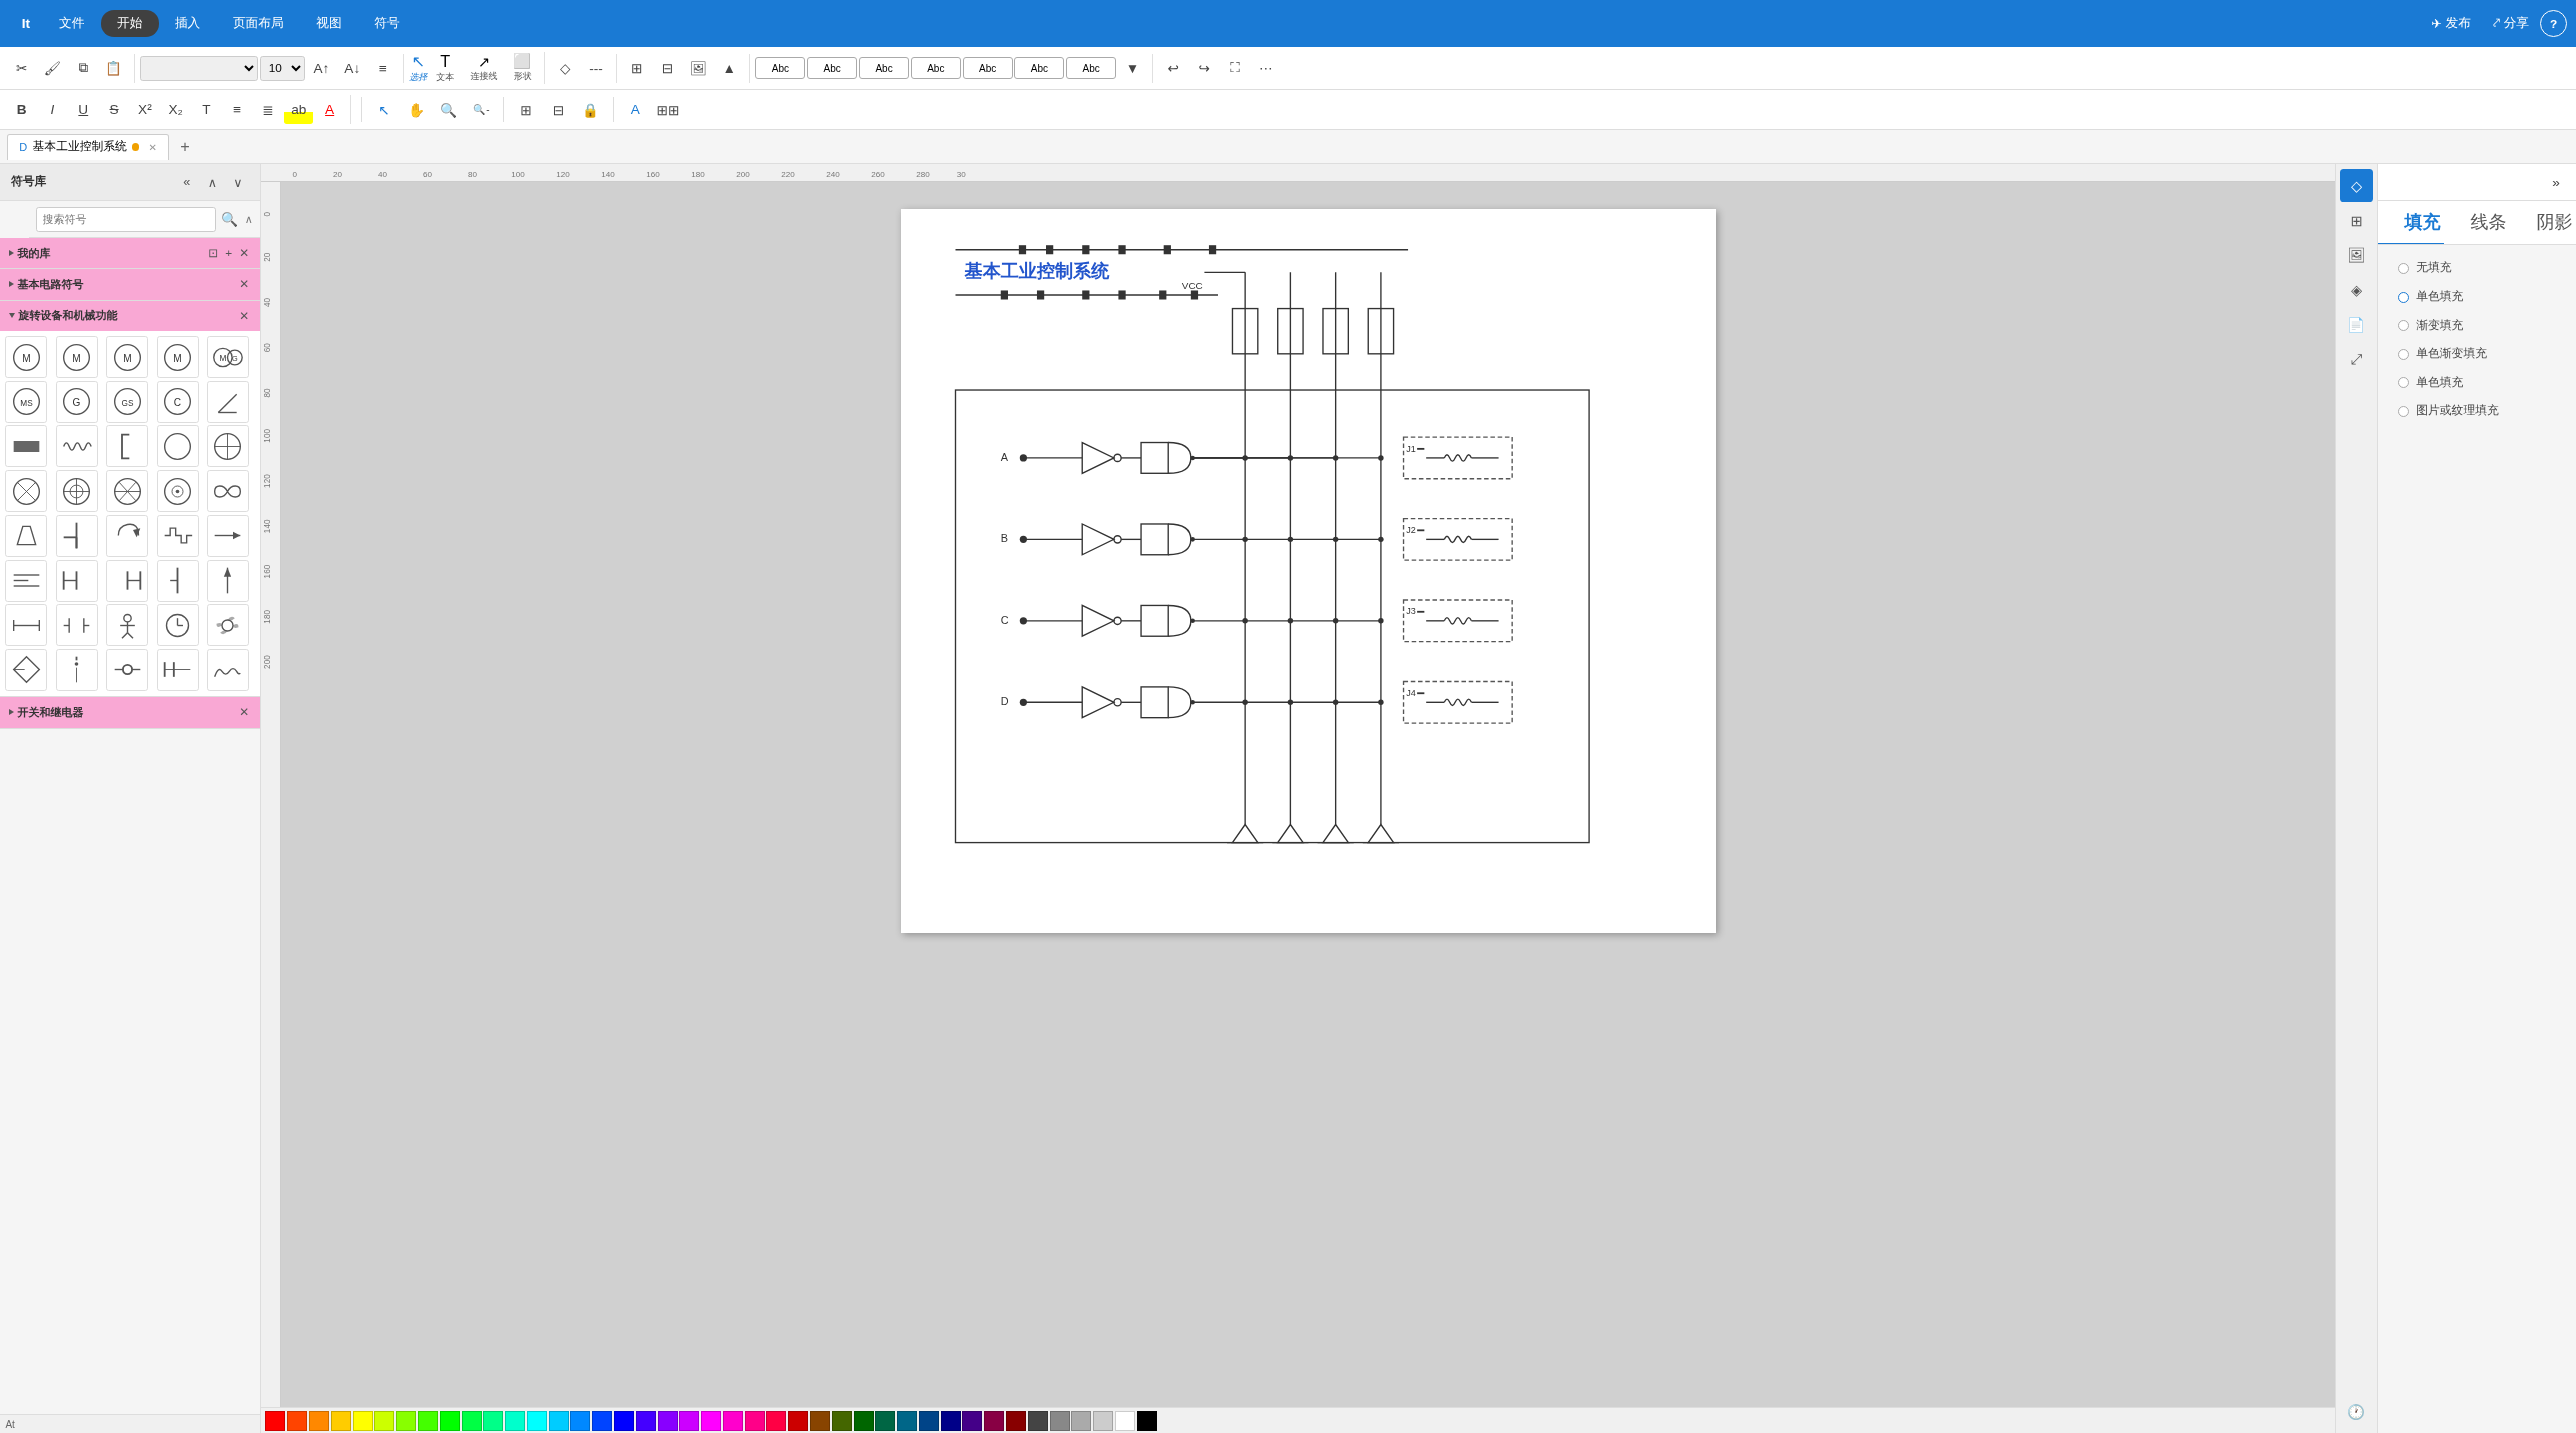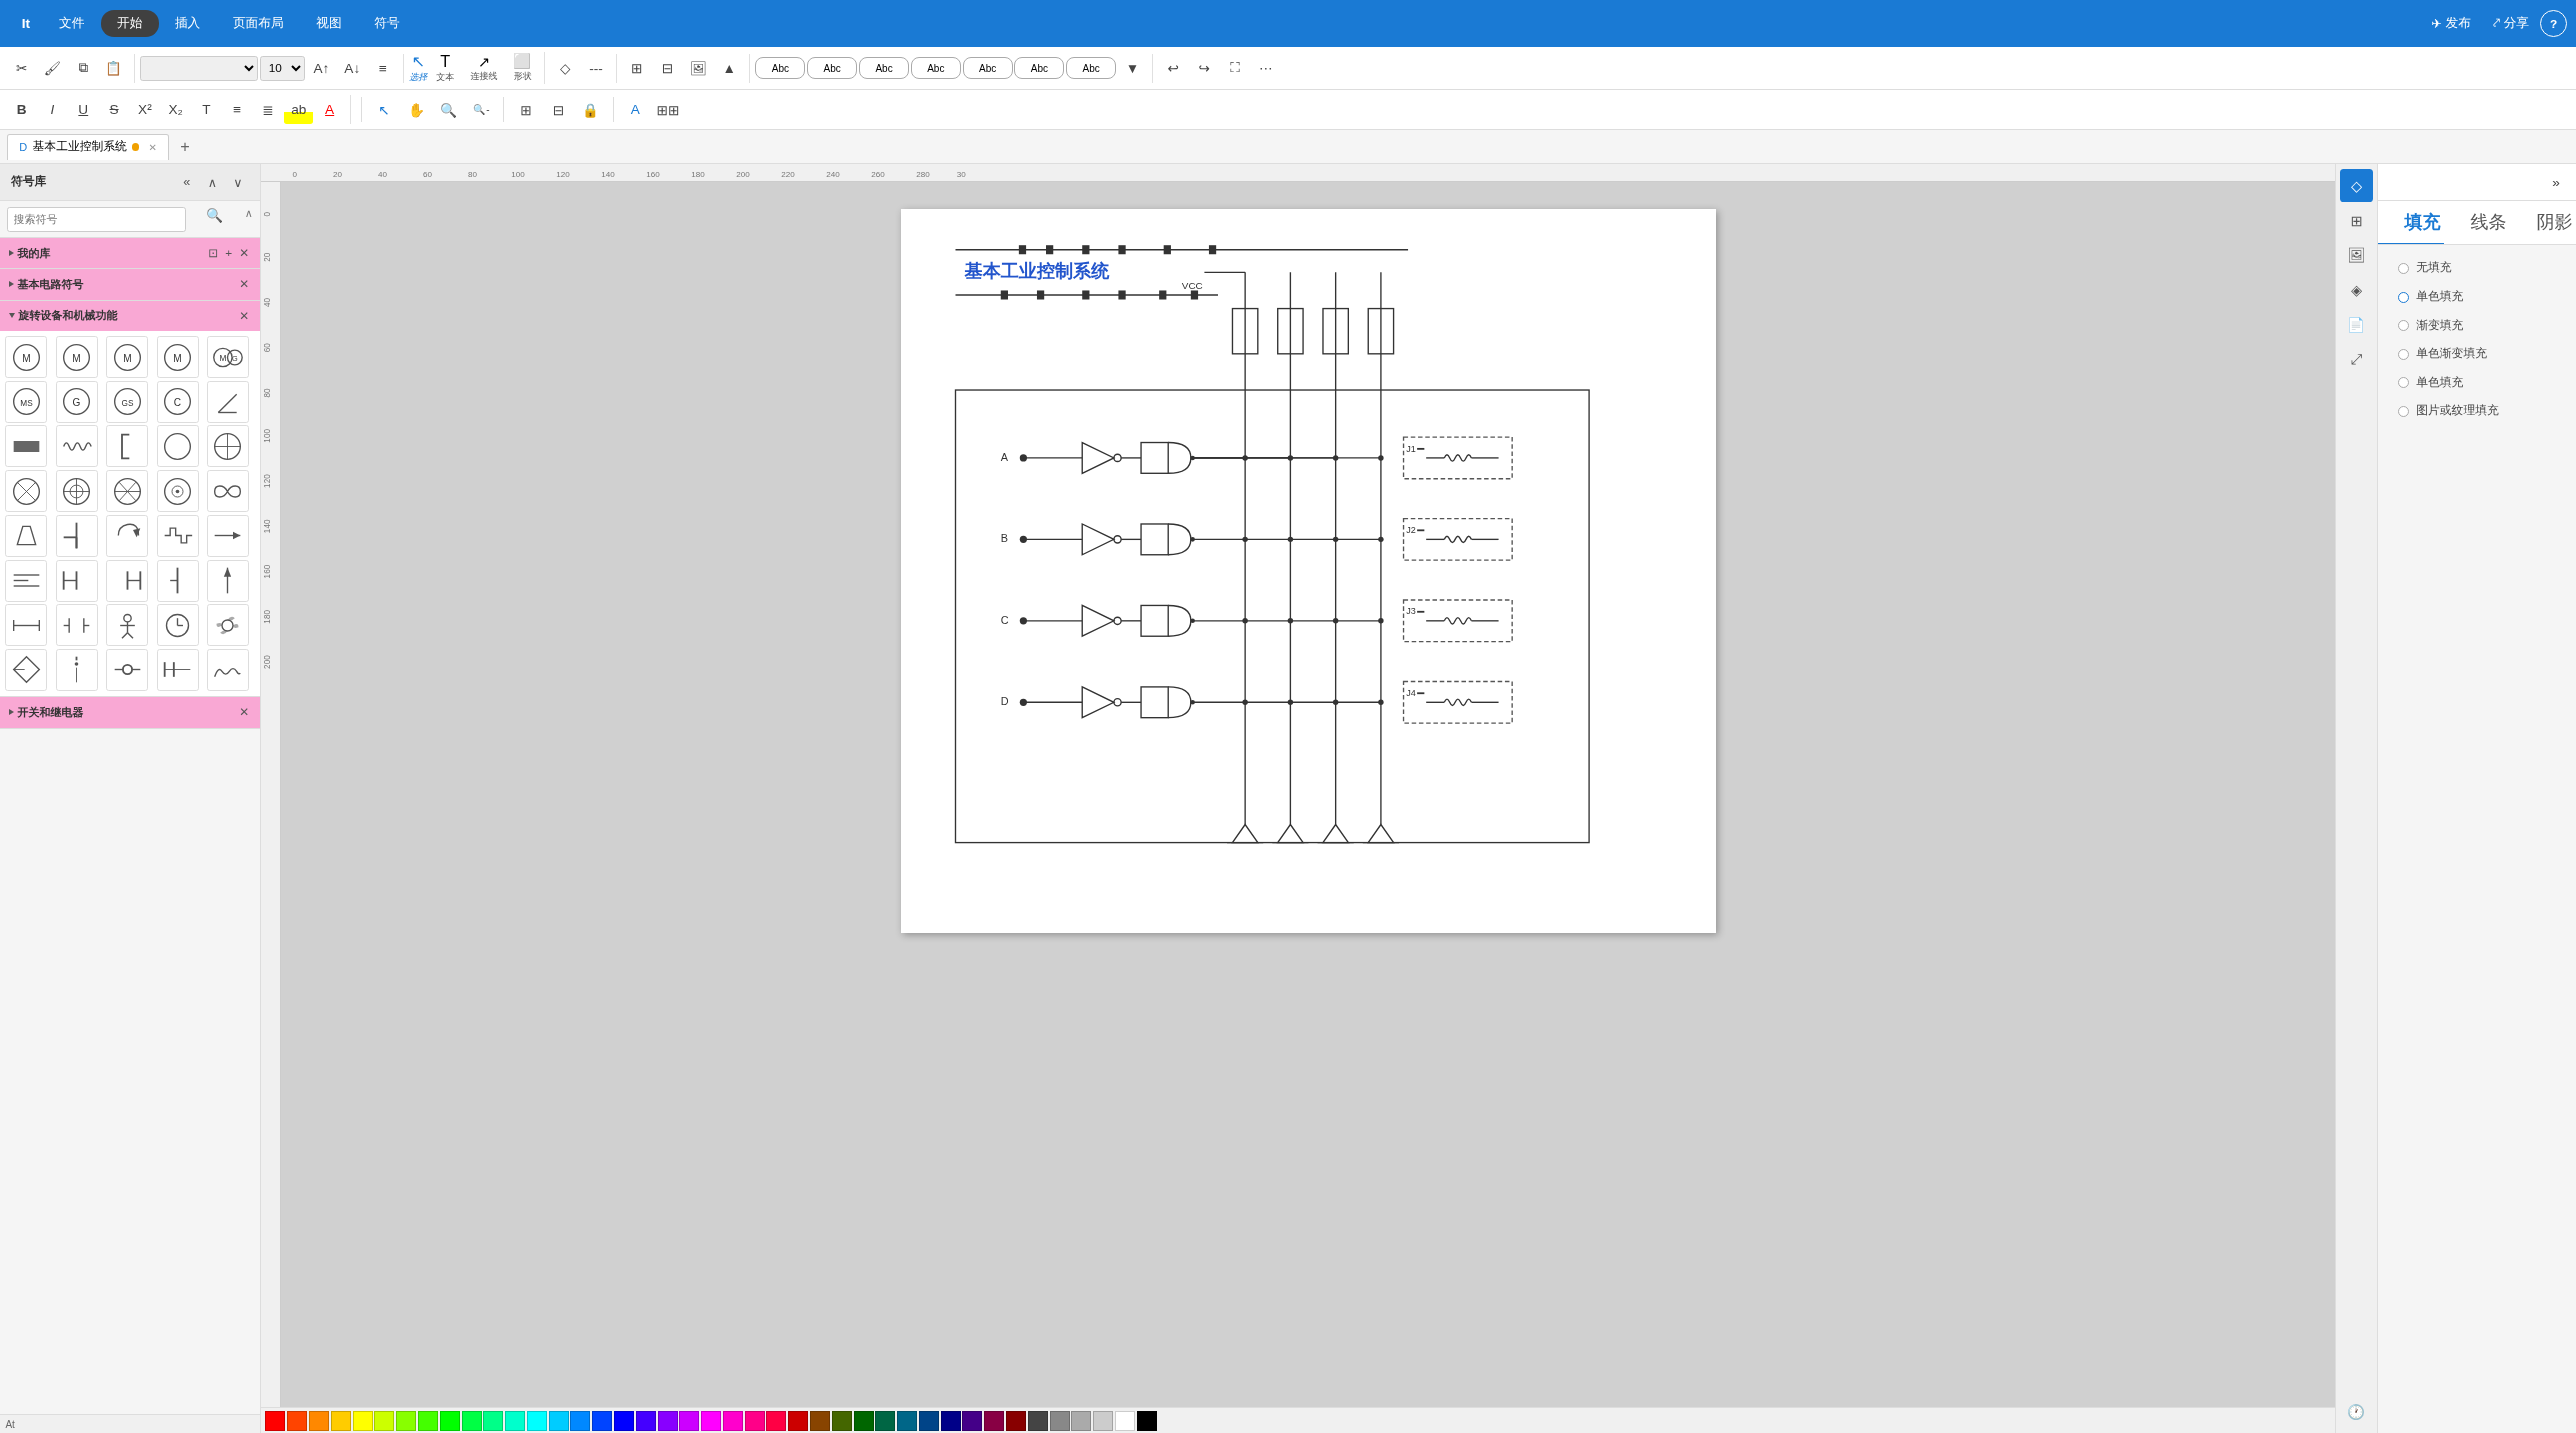--- a/index.html
+++ b/index.html
@@ -83,21 +83,21 @@
     }
     .sidebar-header {
       display: flex; align-items: center; justify-content: space-between;
       padding: 7.2px 11px; border-bottom: 0.9px solid #ddd; background: #ebebeb;
     }
     .sidebar-title { font-size: 11.8px; font-weight: bold; color: #333; }
     .sidebar-actions { display: flex; gap: 3.6px; }
     .sidebar-btn { width: 22px; height: 22px; cursor: pointer; display: flex; align-items: center; justify-content: center; font-size: 12.7px; color: #555; }
 
     .search-row {
-      display: flex; padding: 5.4px 7.2px; gap: 21px; border-bottom: 0.9px solid #ddd;
+      display: flex; align-items: center; padding: 5.4px 7.2px; gap: 6px; border-bottom: 0.9px solid #ddd; margin-left: 29px;
     }
     .search-input {
       flex: 1; height: 25px; border: 0.9px solid #ccc; border-radius: 2.7px; padding: 0 5.4px; font-size: 11px;
     }
     .search-icon { font-size: 13.6px; color: #666; cursor: pointer; }
 
     .library-section {
       border-bottom: 0.9px solid #ddd;
     }
     .section-header {
@@ -192,21 +192,21 @@
     }
     .radio-circle {
       width: 11px; height: 11px; border-radius: 50%; border: 1.4px solid #aaa;
       background: white; display: inline-block; flex-shrink: 0;
     }
 
     .sidebar-scroll { overflow-y: auto; flex: 1; }
     .legend-box {
       display: flex; align-items: center; justify-content: center;
       width: 50px; height: 22px; border: 0.9px solid #aaa; font-size: 10px;
-      background: white; cursor: pointer; border-radius: 8px;
+      background: white; cursor: pointer; border-radius: 3px;
     }
   </style>
 </head>
 <body>
 
 <div class="menu-bar">
   <span class="menu-logo">It</span>
   <div class="menu-item">文件</div>
   <div class="menu-item active">开始</div>
   <div class="menu-item">插入</div>

